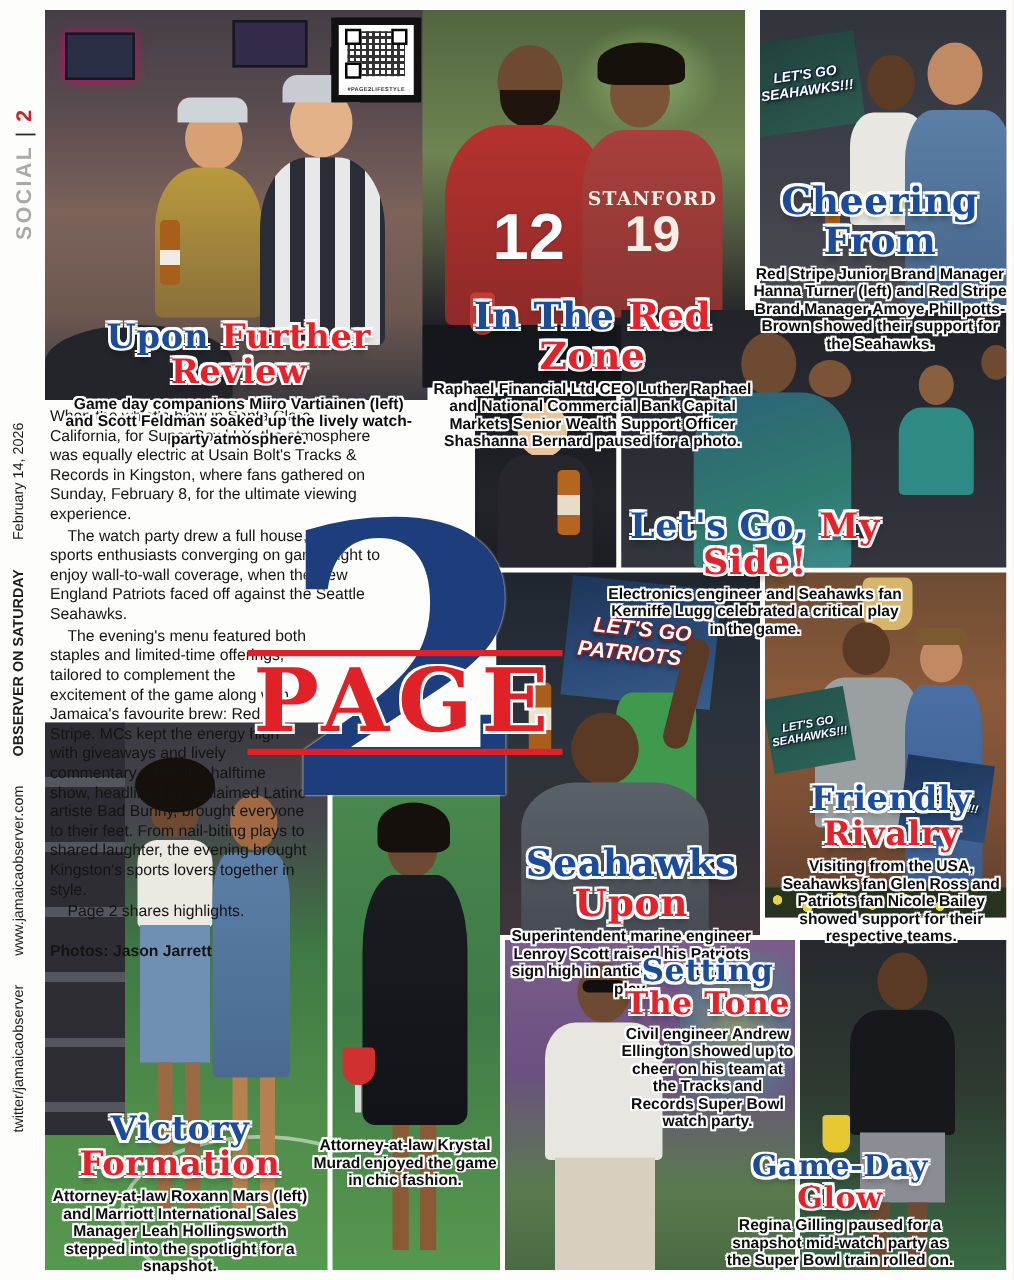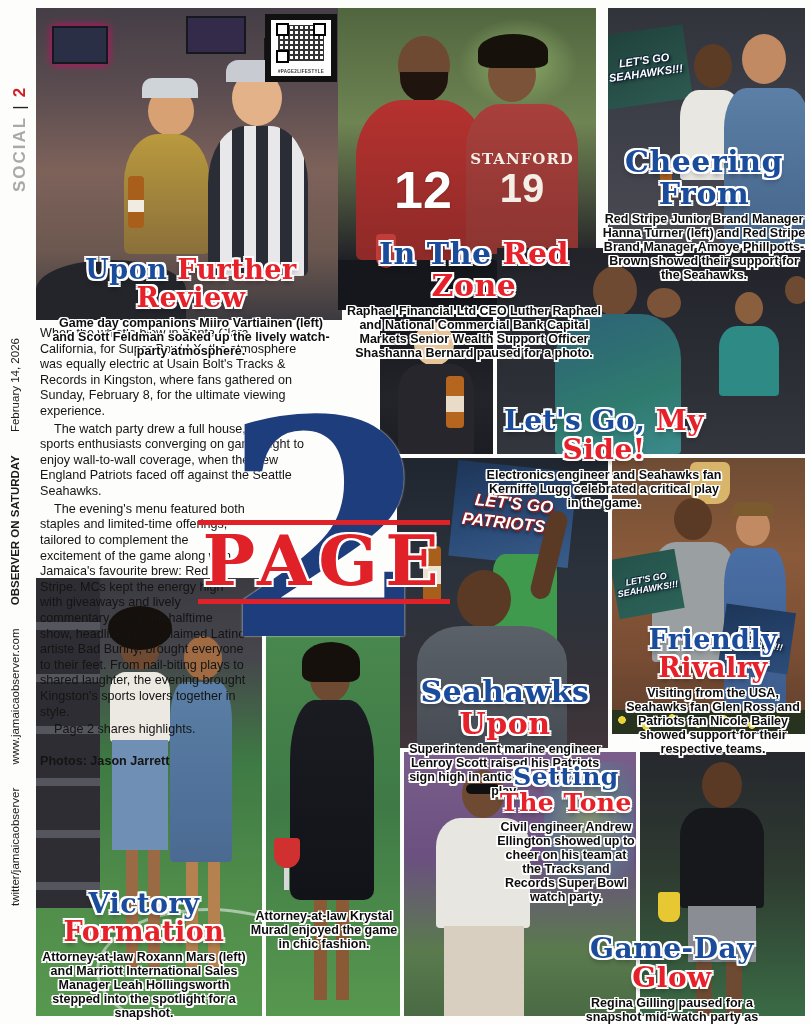--- a/index.html
+++ b/index.html
@@ -295,20 +295,20 @@
         <span class="hr">Formation</span>
       </div>
     <div class="cap-body">Attorney-at-law Roxann Mars (left) and Marriott International Sales Manager Leah Hollingsworth stepped into the spotlight for a snapshot.</div>
   </div>
 
   <div class="cap stacked" style="left:246px;top:906px;width:156px;">
     <div class="cap-body">Attorney-at-law Krystal Murad enjoyed the game in chic fashion.</div>
   </div>
 
   <div class="cap stacked" style="left:578px;top:920px;width:188px;">
-    <div class="cap-head" style="font-size:28px;margin-top:14px;">
+    <div class="cap-head" style="font-size:24px;">
         <span class="hb">Game-Day</span>
         <span class="hr">Glow</span>
       </div>
     <div class="cap-body">Regina Gilling paused for a snapshot mid-watch party as the Super Bowl train rolled on.</div>
   </div>
 
 </div>
 
 </body></html>

